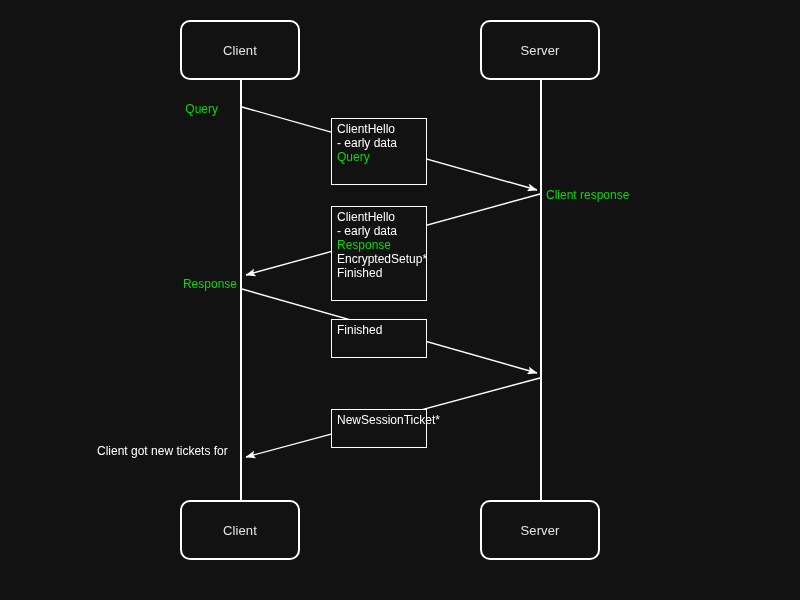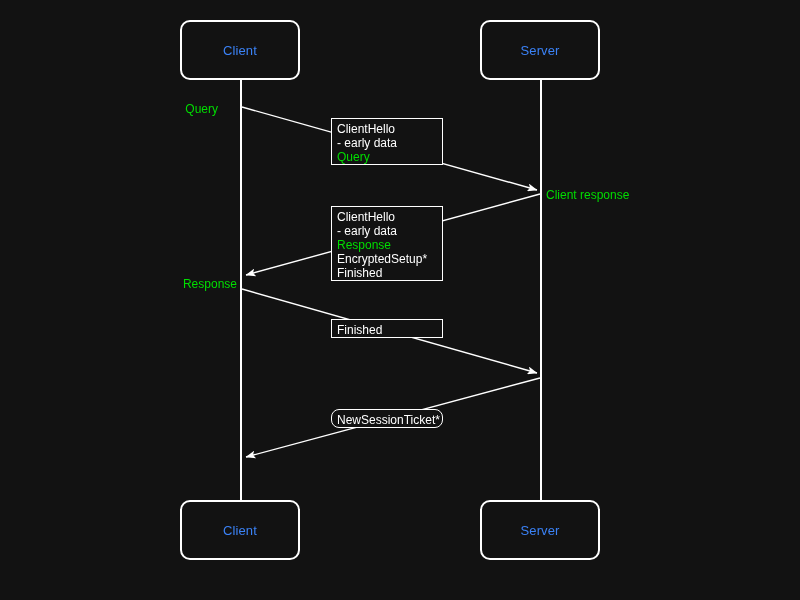--- a/index.html
+++ b/index.html
@@ -30,52 +30,52 @@
     height: 60px;
     border: 2px solid #ffffff;
     border-radius: 10px;
     background: #121212;
     display: flex;
     align-items: center;
     justify-content: center;
     box-sizing: border-box;
   }
   .actor-label {
-    color: #3b82f6;
+    color: #e5e5e5;
     font-size: 13px;
     font-family: "Liberation Sans", sans-serif;
     letter-spacing: 0.1px;
   }
   #actor-client-top { left: 180px; top: 20px; }
   #actor-server-top { left: 480px; top: 20px; }
   #actor-client-bottom { left: 180px; top: 500px; }
   #actor-server-bottom { left: 480px; top: 500px; }
 
   
   .msg-box {
     position: absolute;
     border: 1px solid #ffffff;
     background: #121212;
     box-sizing: border-box;
-    padding: 3px 5px 0 5px;
-    width: 112px;
+    padding: 3px 5px 20px 5px;
+    width: 96px;
   }
   .msg-line {
     color: #ffffff;
     font-size: 12px;
     line-height: 14px;
     white-space: nowrap;
     font-family: "Liberation Sans", sans-serif;
   }
   .msg-line.accent { color: #00dd00; }
 
   #msg-client-hello { left: 331px; top: 118px; }
   #msg-server-hello { left: 331px; top: 206px; }
   #msg-finished     { left: 331px; top: 319px; }
-  #msg-new-ticket   { left: 331px; top: 409px; border-radius: 8px; }
+  #msg-new-ticket   { left: 331px; top: 409px; }
 
   
   .note {
     position: absolute;
     font-size: 12px;
     line-height: 14px;
     font-family: "Liberation Sans", sans-serif;
     white-space: nowrap;
   }
   .note.accent { color: #00dd00; }
@@ -148,15 +148,16 @@
     <div class="msg-line">NewSessionTicket*</div>
   </div>
 
   <div class="note accent" id="note-query">Query</div>
 
   <div class="note accent" id="note-response">Response</div>
 
   <div class="note accent" id="note-compute-response">Client response</div>
 
   <div class="note plain" id="note-new-tickets">
+    <div>Client got new tickets for</div>
   </div>
 
 </div>
 
 </body></html>

